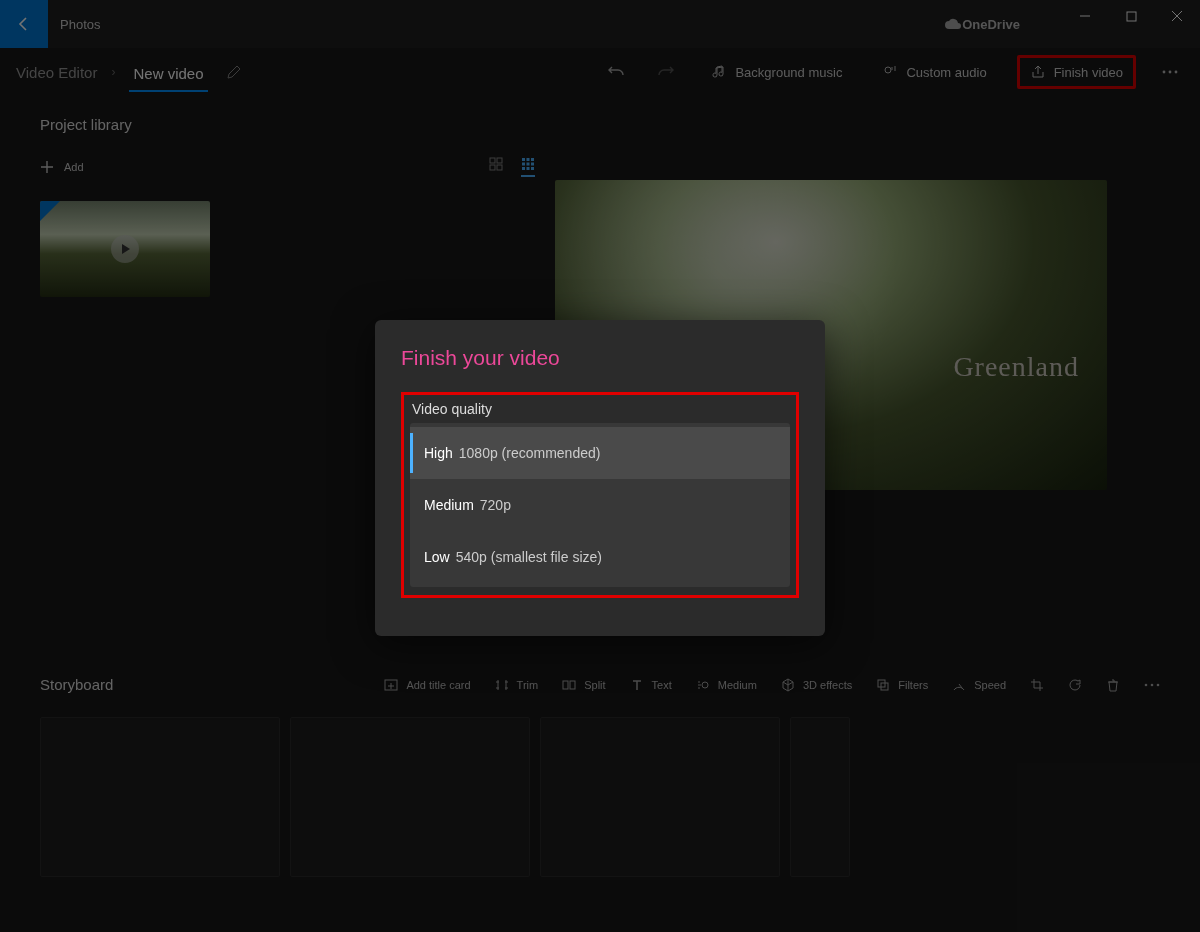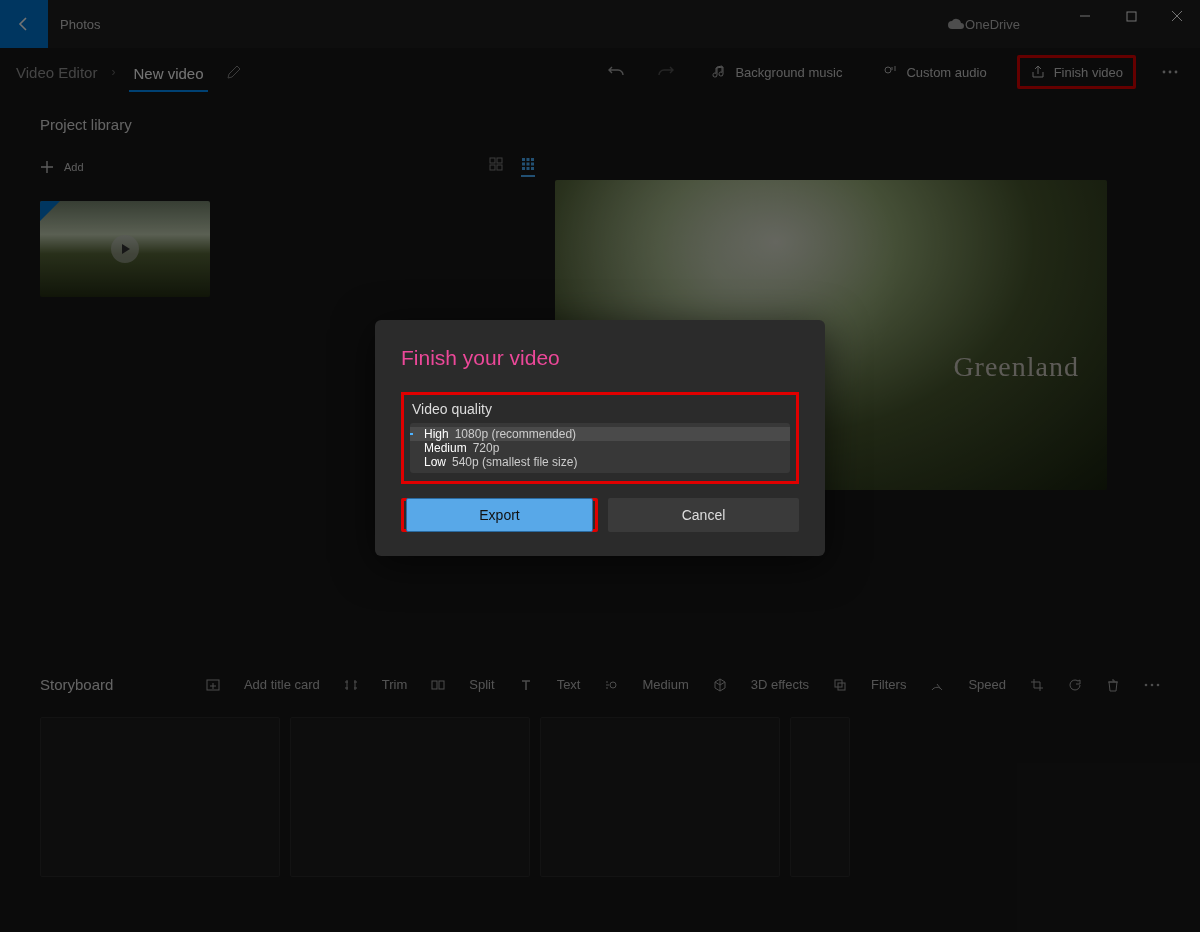--- a/index.html
+++ b/index.html
@@ -5,21 +5,21 @@
   * { margin: 0; padding: 0; box-sizing: border-box; font-family: "Segoe UI", sans-serif; }
   body { background: #1a1a1a; color: #ddd; width: 1200px; height: 932px; overflow: hidden; position: relative; }
 
   
   .dimlayer { position:absolute; inset:0; background:rgba(0,0,0,0.55); z-index:40; pointer-events:none; }
 
   
   .titlebar { height:48px; background:#1f1f1f; display:flex; align-items:center; position:relative; }
   .titlebar .back { width:48px; height:48px; background:#0078d4; display:flex; align-items:center; justify-content:center; }
   .titlebar .appname { margin-left:12px; font-size:13px; color:#ccc; }
-  .titlebar .onedrive { position:absolute; right:180px; display:flex; align-items:center; gap:0; font-size:13px; color:#bbb; }
+  .titlebar .onedrive { position:absolute; right:180px; display:flex; align-items:center; gap:0; font-size:13px; color:#bbb;font-weight:bold; }
   .winbtns { position:absolute; right:0; top:0; display:flex; }
   .winbtn { width:46px; height:32px; display:flex; align-items:center; justify-content:center; color:#fff; }
 
   
   .header { height:48px; display:flex; align-items:center; padding:0 16px; gap:12px; position:relative; }
   .crumb-root { color:#999; font-size:15px; }
   .crumb-sep { color:#666; font-size:12px; margin:0 2px;}
   .crumb-name { color:#fff; font-size:15px; border-bottom:2px solid #0091ff; padding:12px 4px 8px; }
   .pencil { color:#888; margin-left:6px; }
   .header-right { position:absolute; right:16px; display:flex; align-items:center; gap:20px; }
@@ -45,35 +45,35 @@
   .frame::after{ content:""; position:absolute; inset:0; background: radial-gradient(circle at 30% 30%, rgba(255,255,255,0.3), transparent 40%);}
   .frame .captxt { position:absolute; right:28px; top:55%; font-family:"Times New Roman",serif; font-size:28px; color:#cfcac0; letter-spacing:1px;}
   .playbar { margin-top:28px; display:flex; align-items:center; gap:14px; color:#bbb; font-size:13px; }
   .playbar .track { flex:1; height:4px; background:#333; border-radius:2px; position:relative;}
   .playbar .track::before{ content:""; position:absolute; left:0; top:-4px; width:12px;height:12px; border-radius:50%; background:#888;}
 
   
   .storyboard { padding:20px 40px 0; }
   .sb-head { display:flex; align-items:center; gap:24px; margin-bottom:24px;}
   .sb-title { font-size:15px; color:#ddd; margin-right:auto;}
-  .sbbtn { display:flex; align-items:center; gap:24px; font-size:13px; color:#bbb; white-space:nowrap;}
+  .sbbtn { display:flex; align-items:center; gap:8px; font-size:11px; color:#bbb; white-space:nowrap;}
   .clips { display:flex; gap:10px;}
   .clip { width:240px; height:160px; border:1px solid #2a2a2a; border-radius:2px; position:relative; background:#1e1e1e;}
   .clip.filled { background:linear-gradient(180deg,#6a7a5a 0%, #b0c090 30%, #3a4a20 60%, #151d0a 100%); }
   .clip.filled::after{ content:""; position:absolute; left:0; right:0; bottom:-4px; height:4px; background:#0091ff;}
   .clip .dur { position:absolute; left:10px; bottom:8px; display:flex; align-items:center; gap:8px; color:#eee; font-size:18px;}
   .clip .vol { position:absolute; right:14px; bottom:10px; color:#ddd;}
 
   
   .dialog { position:absolute; left:375px; top:320px; width:450px; background:#2b2b2b; border-radius:6px; padding:26px 26px 24px; z-index:50; box-shadow:0 8px 40px rgba(0,0,0,0.6);}
   .dialog h2 { font-size:21px; font-weight:400; color:#ec4899; margin-bottom:22px;}
   .vq-block { border:3px solid #e00000; padding:4px 6px 8px; margin-bottom:14px;}
   .vq-label { font-size:14px; color:#ddd; margin:2px 0 6px 2px;}
   .vq-list { background:#383838; border-radius:3px; padding:4px 0;}
-  .vq-item { padding:0 14px; font-size:12px; color:#ccc; display:flex; gap:6px;}
+  .vq-item { padding:18px 14px; font-size:14px; color:#ccc; display:flex; gap:6px;}
   .vq-item.selected { background:#4a4a4a; position:relative;}
   .vq-item.selected::before{ content:""; position:absolute; left:0; top:6px; bottom:6px; width:3px; background:#4db2ff;}
   .vq-item .b { color:#fff; font-weight:500;}
   .dlgbtns { display:flex; gap:10px; margin-top:6px;}
   .dlgbtn { flex:1; height:34px; display:flex; align-items:center; justify-content:center; font-size:14px; border-radius:2px;}
   .dlgbtn.primary { background:#58a8e8; color:#111; border:1px solid #2a6aa0;}
   .dlgbtn.primary-wrap { border:3px solid #e00000; padding:2px;}
   .dlgbtn.secondary { background:#3a3a3a; color:#ddd;}
 
   svg { display:block; }
@@ -313,19 +313,13 @@
       <div class="vq-item">
         <span class="b">Medium</span>
         <span>720p</span>
       </div>
       <div class="vq-item">
         <span class="b">Low</span>
         <span>540p (smallest file size)</span>
       </div>
     </div>
   </div>
-  <div class="dlgbtns">
-    <div class="dlgbtn primary-wrap" style="padding:0;flex:1">
-      <div class="dlgbtn primary" style="margin:2px">Export</div>
-    </div>
-    <div class="dlgbtn secondary">Cancel</div>
-  </div>
 </div>
 
 </body></html>

